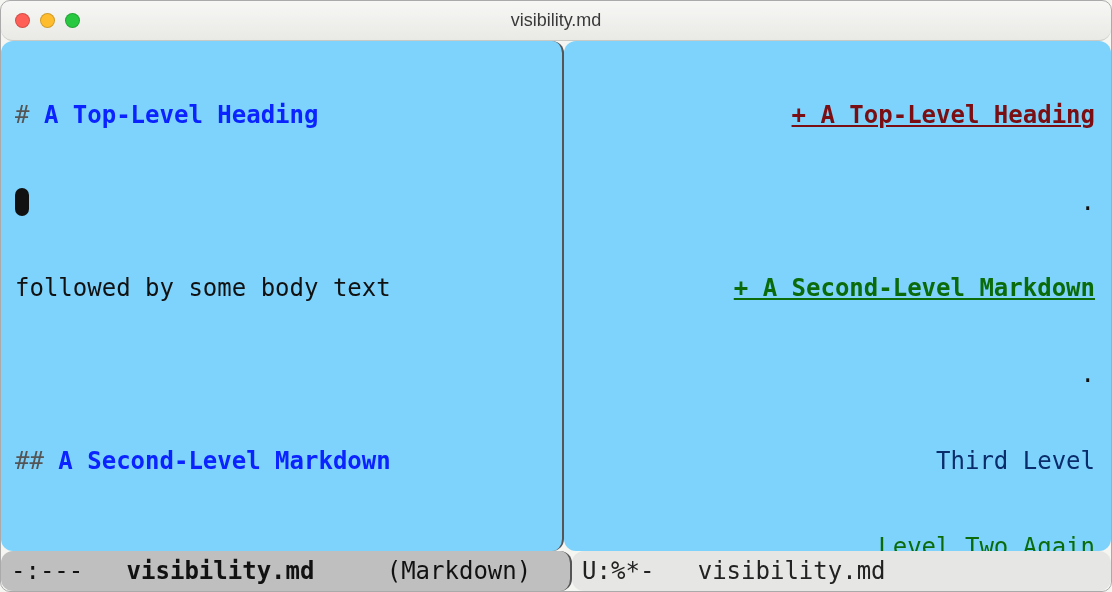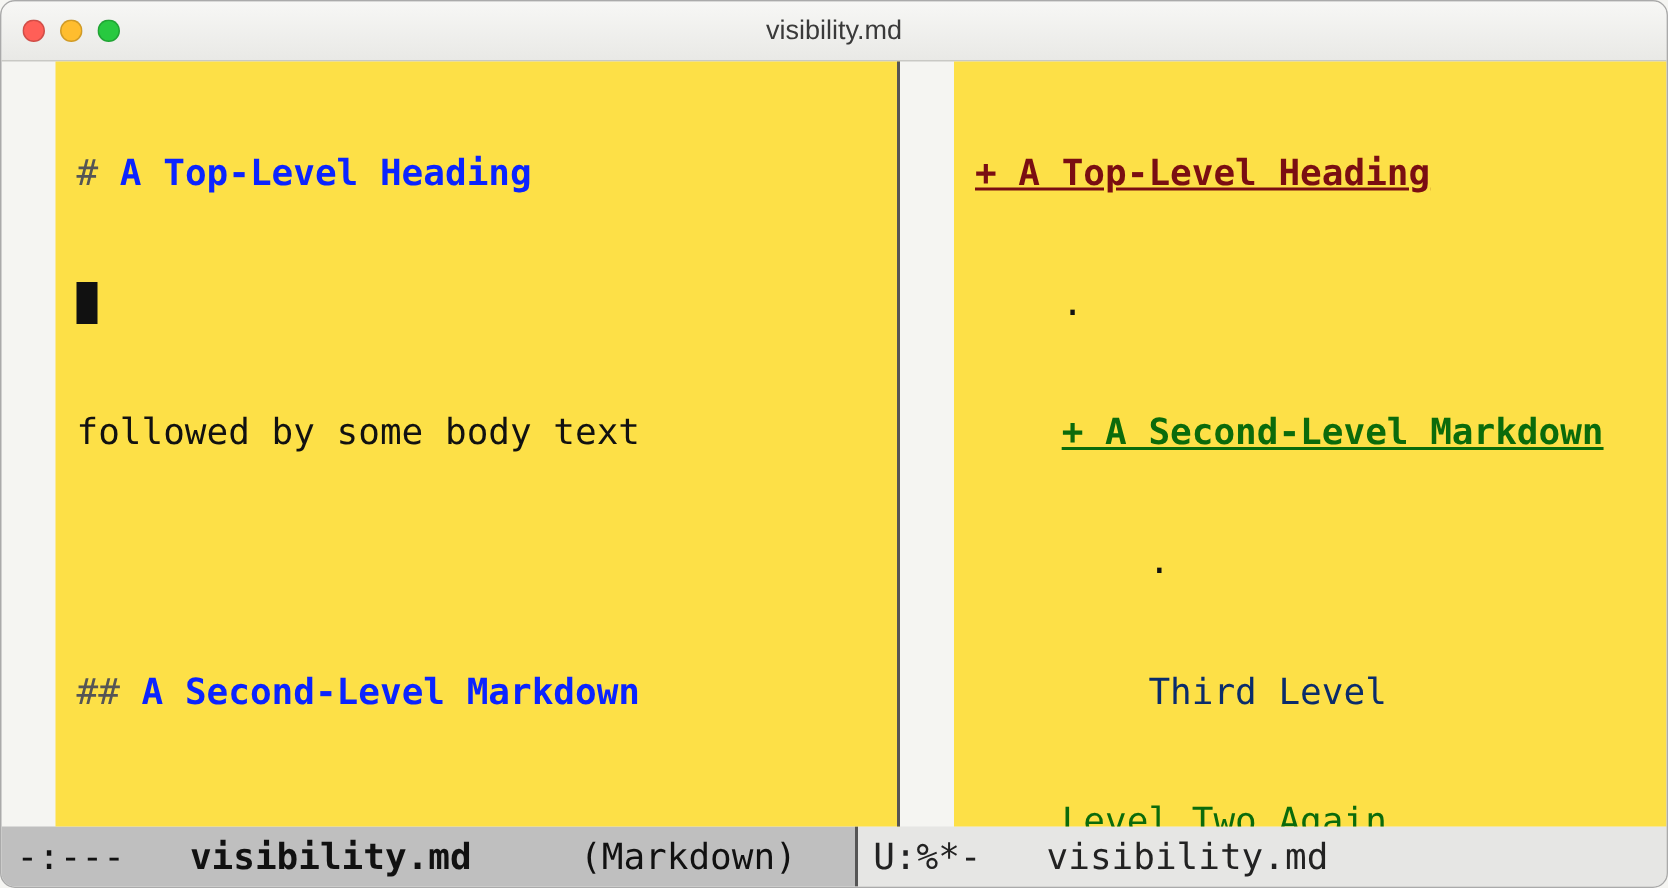--- a/index.html
+++ b/index.html
@@ -1,15 +1,15 @@
 <!DOCTYPE html>
 <html><head>
 <meta charset="utf-8">
 <style>
-  * { box-sizing: border-box; margin: 0; padding: 0; }
+  * { box-sizing: border-box; margin: 0; padding: 0; border-radius: 12px; }
   html, body { width: 1112px; height: 592px; overflow: hidden; }
   body {
     font-family: "Menlo", "Consolas", "DejaVu Sans Mono", monospace;
     font-size: 24px;
     background: #f5f5f2;
     color: #111;
     border: 1px solid #aaa;
     border-radius: 10px;
     display: flex;
     flex-direction: column;
@@ -43,25 +43,24 @@
 
   
   .panes {
     flex: 1 1 auto;
     display: flex;
     min-height: 0;
   }
   .pane {
     position: relative;
     overflow: hidden;
-    background: #fde047;
-    margin-left: 36px;
+    background: #7dd3fc;
   }
   .pane.left { flex: 0 0 563px; border-right: 2px solid #555; }
-  .pane.right { flex: 1 1 auto; }
+  .pane.right { flex: 1 1 auto; text-align: right; }
   .buffer {
     padding: 10px 16px 0 14px;
     line-height: 1.8;
     white-space: pre;
   }
 
   
   .md-hash { color: #555; }
   .md-head { color: #0b24ff; font-weight: bold; }
   .cursor-block {

